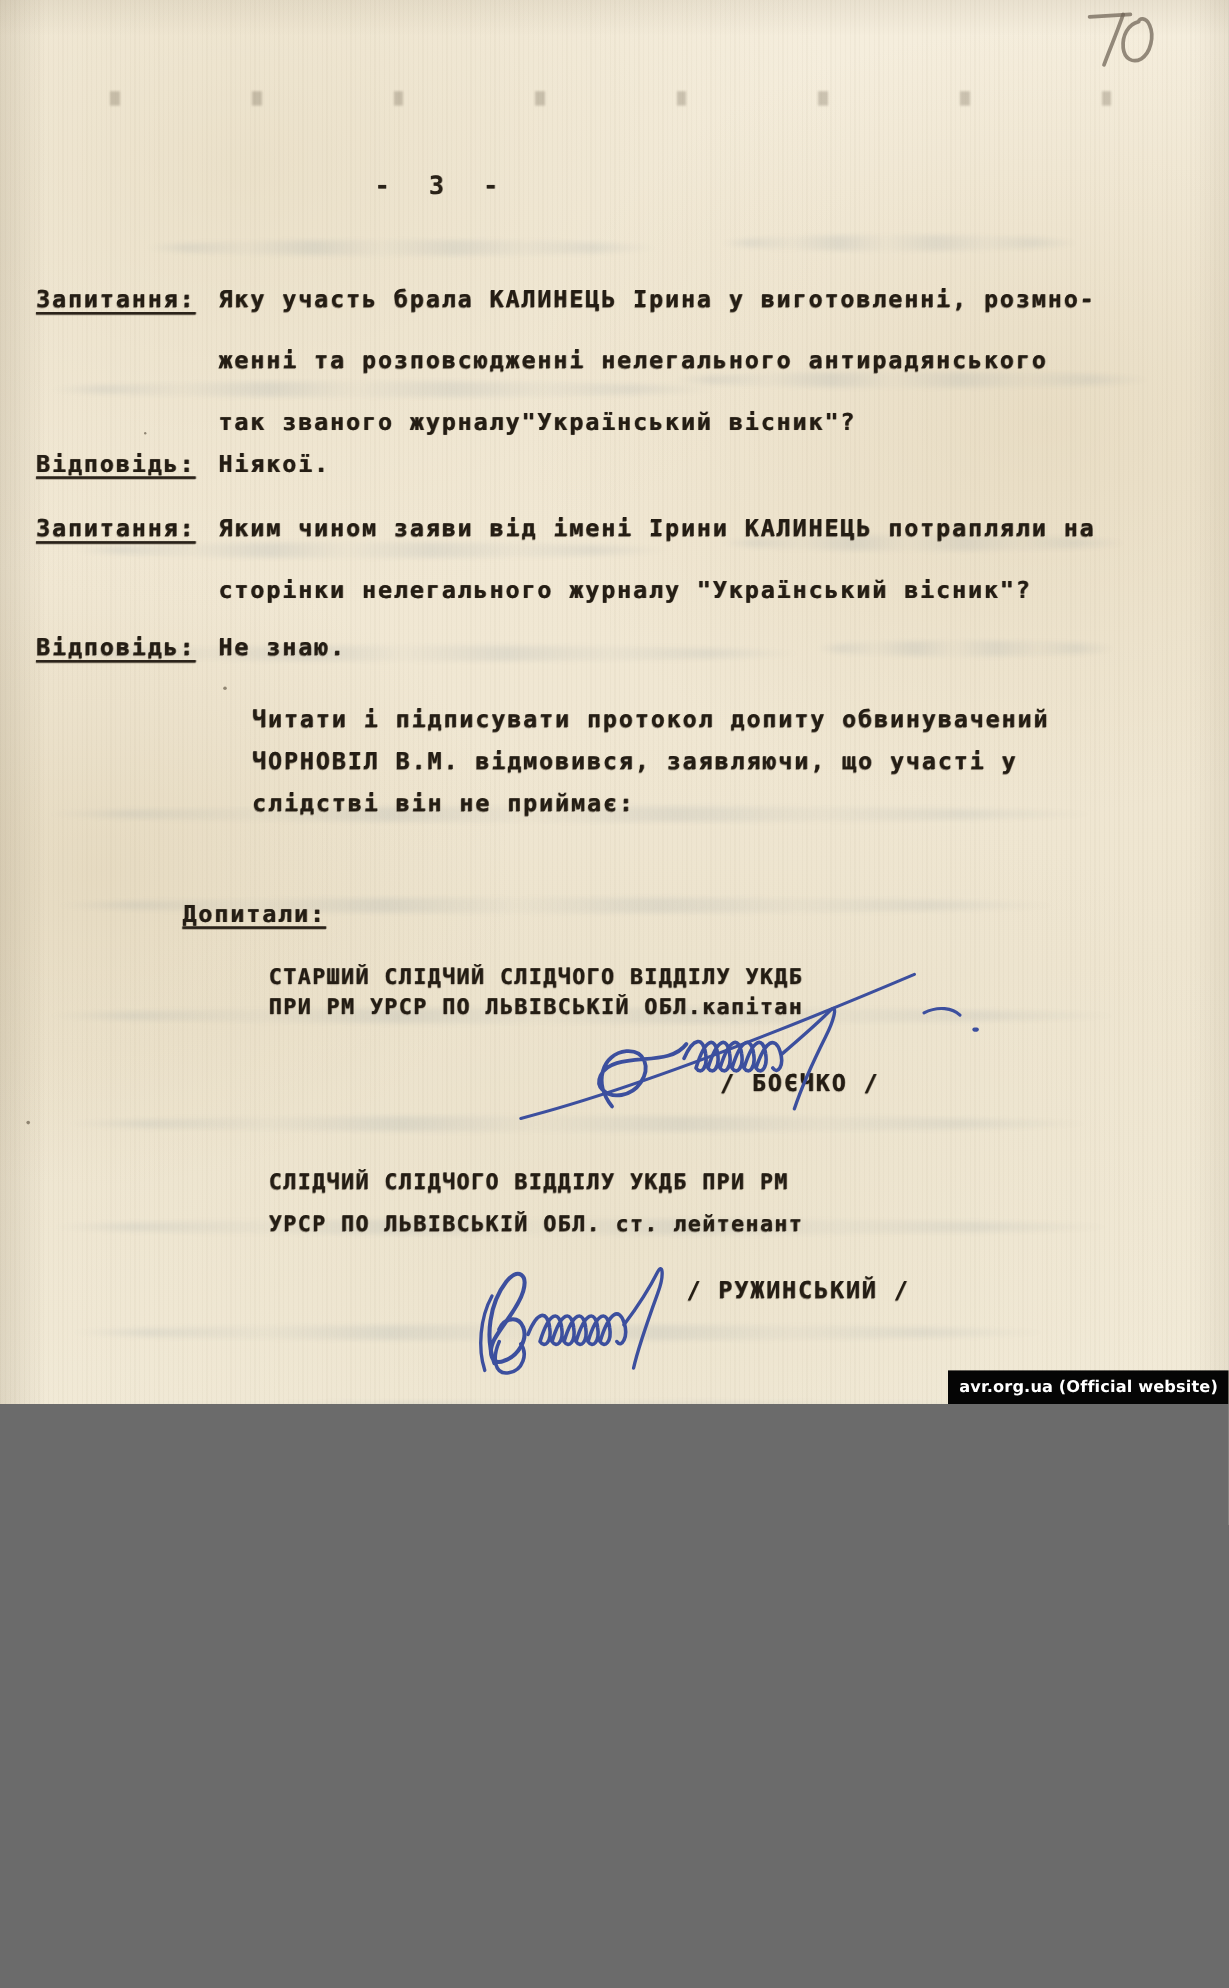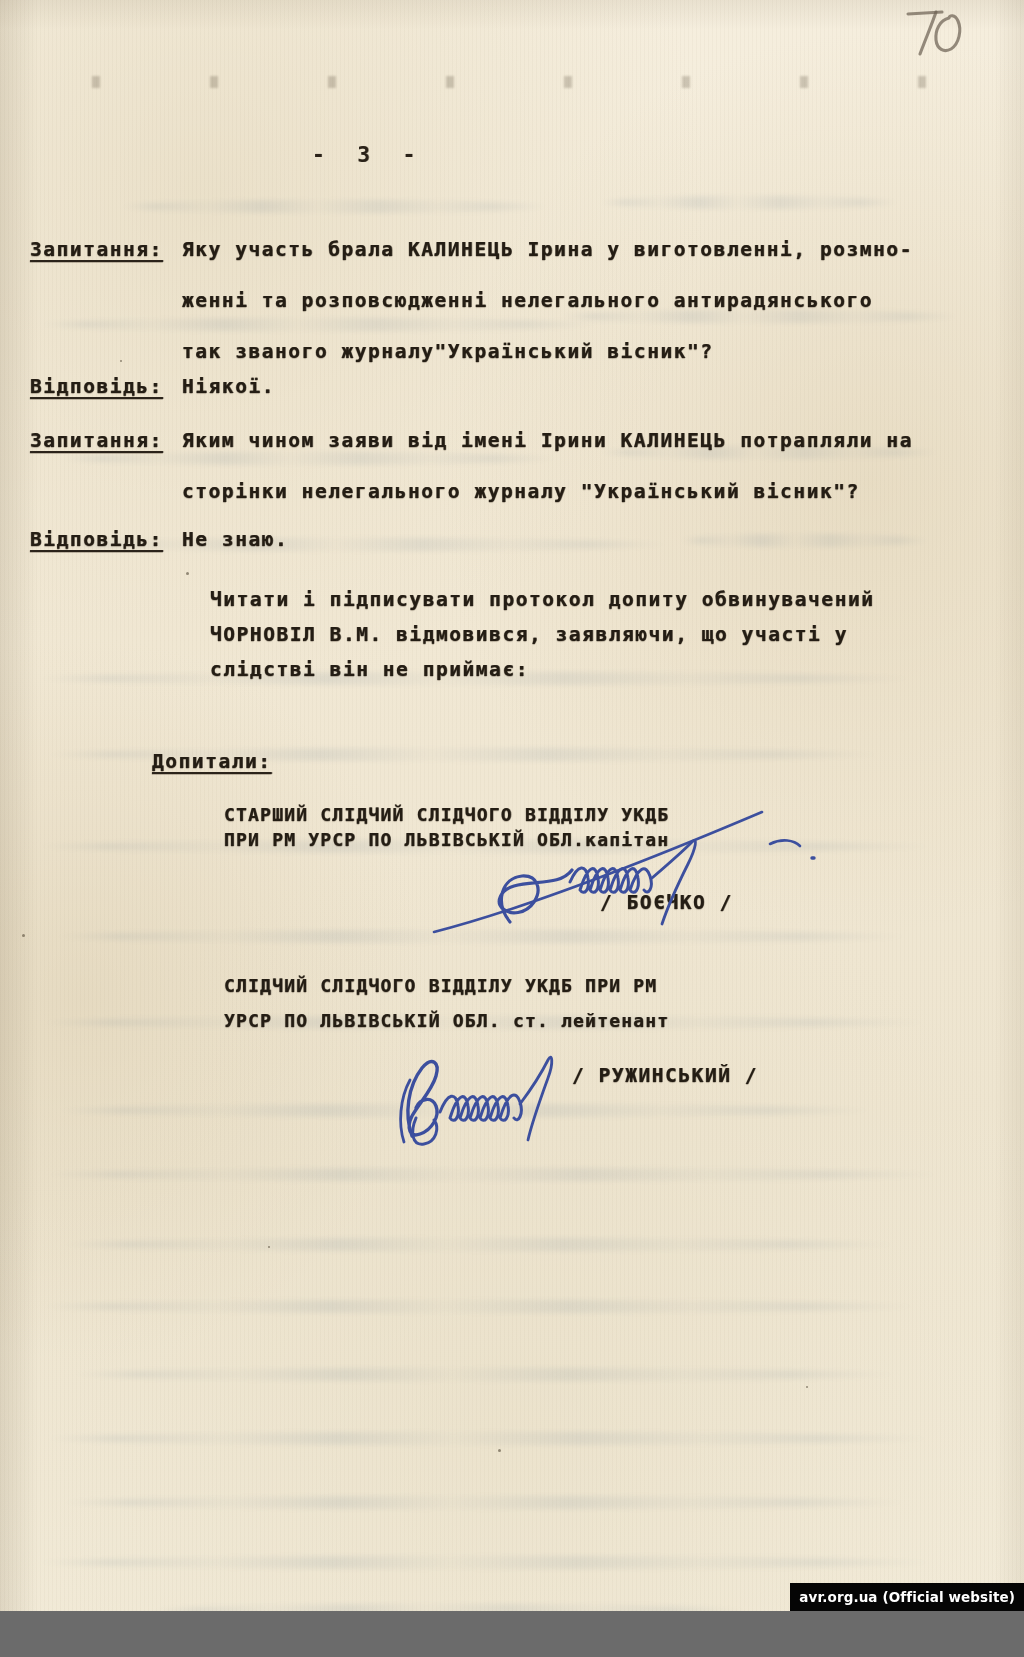--- a/index.html
+++ b/index.html
@@ -5,21 +5,21 @@
 <style>
   html, body {
     margin: 0;
     padding: 0;
     background: #6b6b6b;
   }
 
   .page {
     position: relative;
     width: 1024px;
-    height: 1611px;
+    height: 1170px;
     overflow: hidden;
     background-color: #f2ead8;
     background-image:
       
       repeating-linear-gradient(90deg,
         rgba(155,140,110,0.055) 0px,
         rgba(155,140,110,0.055) 1px,
         rgba(255,255,255,0) 1px,
         rgba(255,255,255,0) 4px),
       

